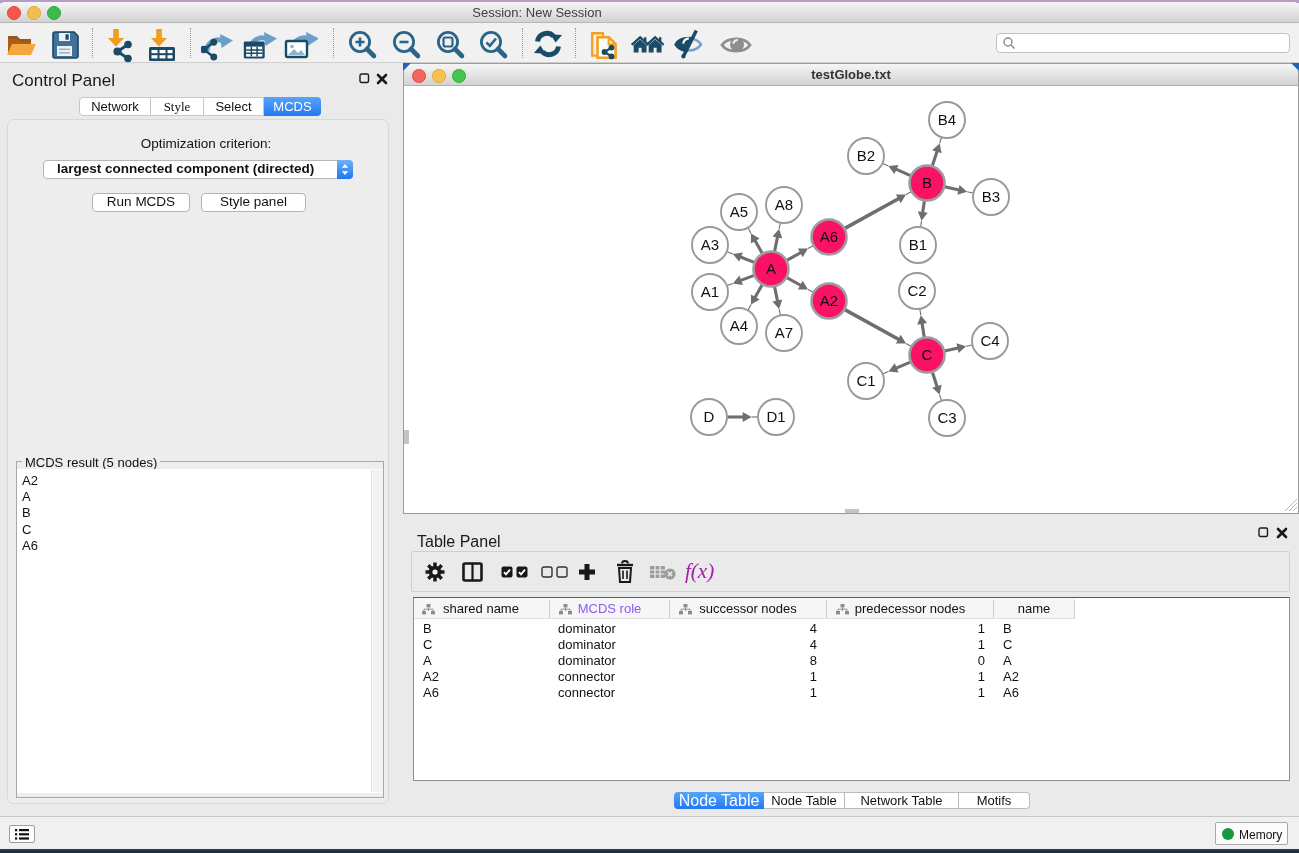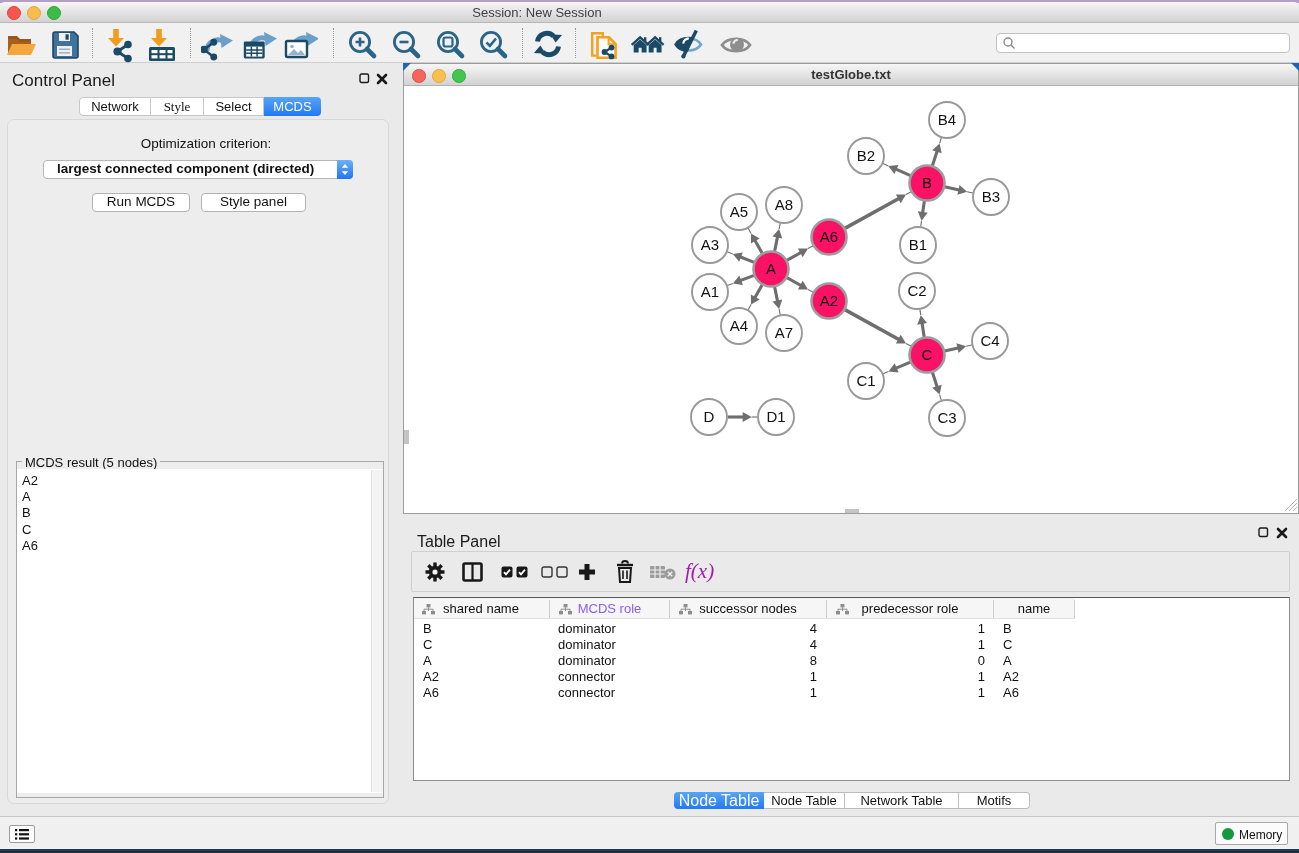--- a/index.html
+++ b/index.html
@@ -447,21 +447,21 @@
   </svg>
 <div class="abs" style="left:670px;top:600px;width:157px;height:18px;border-right:1px solid #cfcfcf;box-sizing:border-box;text-align:center;font-size:13px;color:#111;line-height:18px;">successor nodes</div>
 <svg class="abs" style="left:679px;top:604px" width="13" height="11" viewBox="0 0 13 11">
     <g fill="#8d8d8d">
       <rect x="4.5" y="0" width="4" height="3.4"></rect>
       <rect x="0" y="7" width="4" height="3.4"></rect>
       <rect x="9" y="7" width="4" height="3.4"></rect>
       <path d="M6.5 3.4 v2 M2 7 v-1.8 h9 V7 M6.5 5.4 v1.6" stroke="#8d8d8d" stroke-width="1" fill="none"></path>
     </g>
   </svg>
-<div class="abs" style="left:827px;top:600px;width:167px;height:18px;border-right:1px solid #cfcfcf;box-sizing:border-box;text-align:center;font-size:13px;color:#111;line-height:18px;">predecessor role</div>
+<div class="abs" style="left:827px;top:600px;width:167px;height:18px;border-right:1px solid #cfcfcf;box-sizing:border-box;text-align:center;font-size:13px;color:#111;line-height:18px;">predecessor nodes</div>
 <svg class="abs" style="left:836px;top:604px" width="13" height="11" viewBox="0 0 13 11">
     <g fill="#8d8d8d">
       <rect x="4.5" y="0" width="4" height="3.4"></rect>
       <rect x="0" y="7" width="4" height="3.4"></rect>
       <rect x="9" y="7" width="4" height="3.4"></rect>
       <path d="M6.5 3.4 v2 M2 7 v-1.8 h9 V7 M6.5 5.4 v1.6" stroke="#8d8d8d" stroke-width="1" fill="none"></path>
     </g>
   </svg>
 <div class="abs" style="left:994px;top:600px;width:81px;height:18px;border-right:1px solid #cfcfcf;box-sizing:border-box;text-align:center;font-size:13px;color:#111;line-height:18px;">name</div>
 

